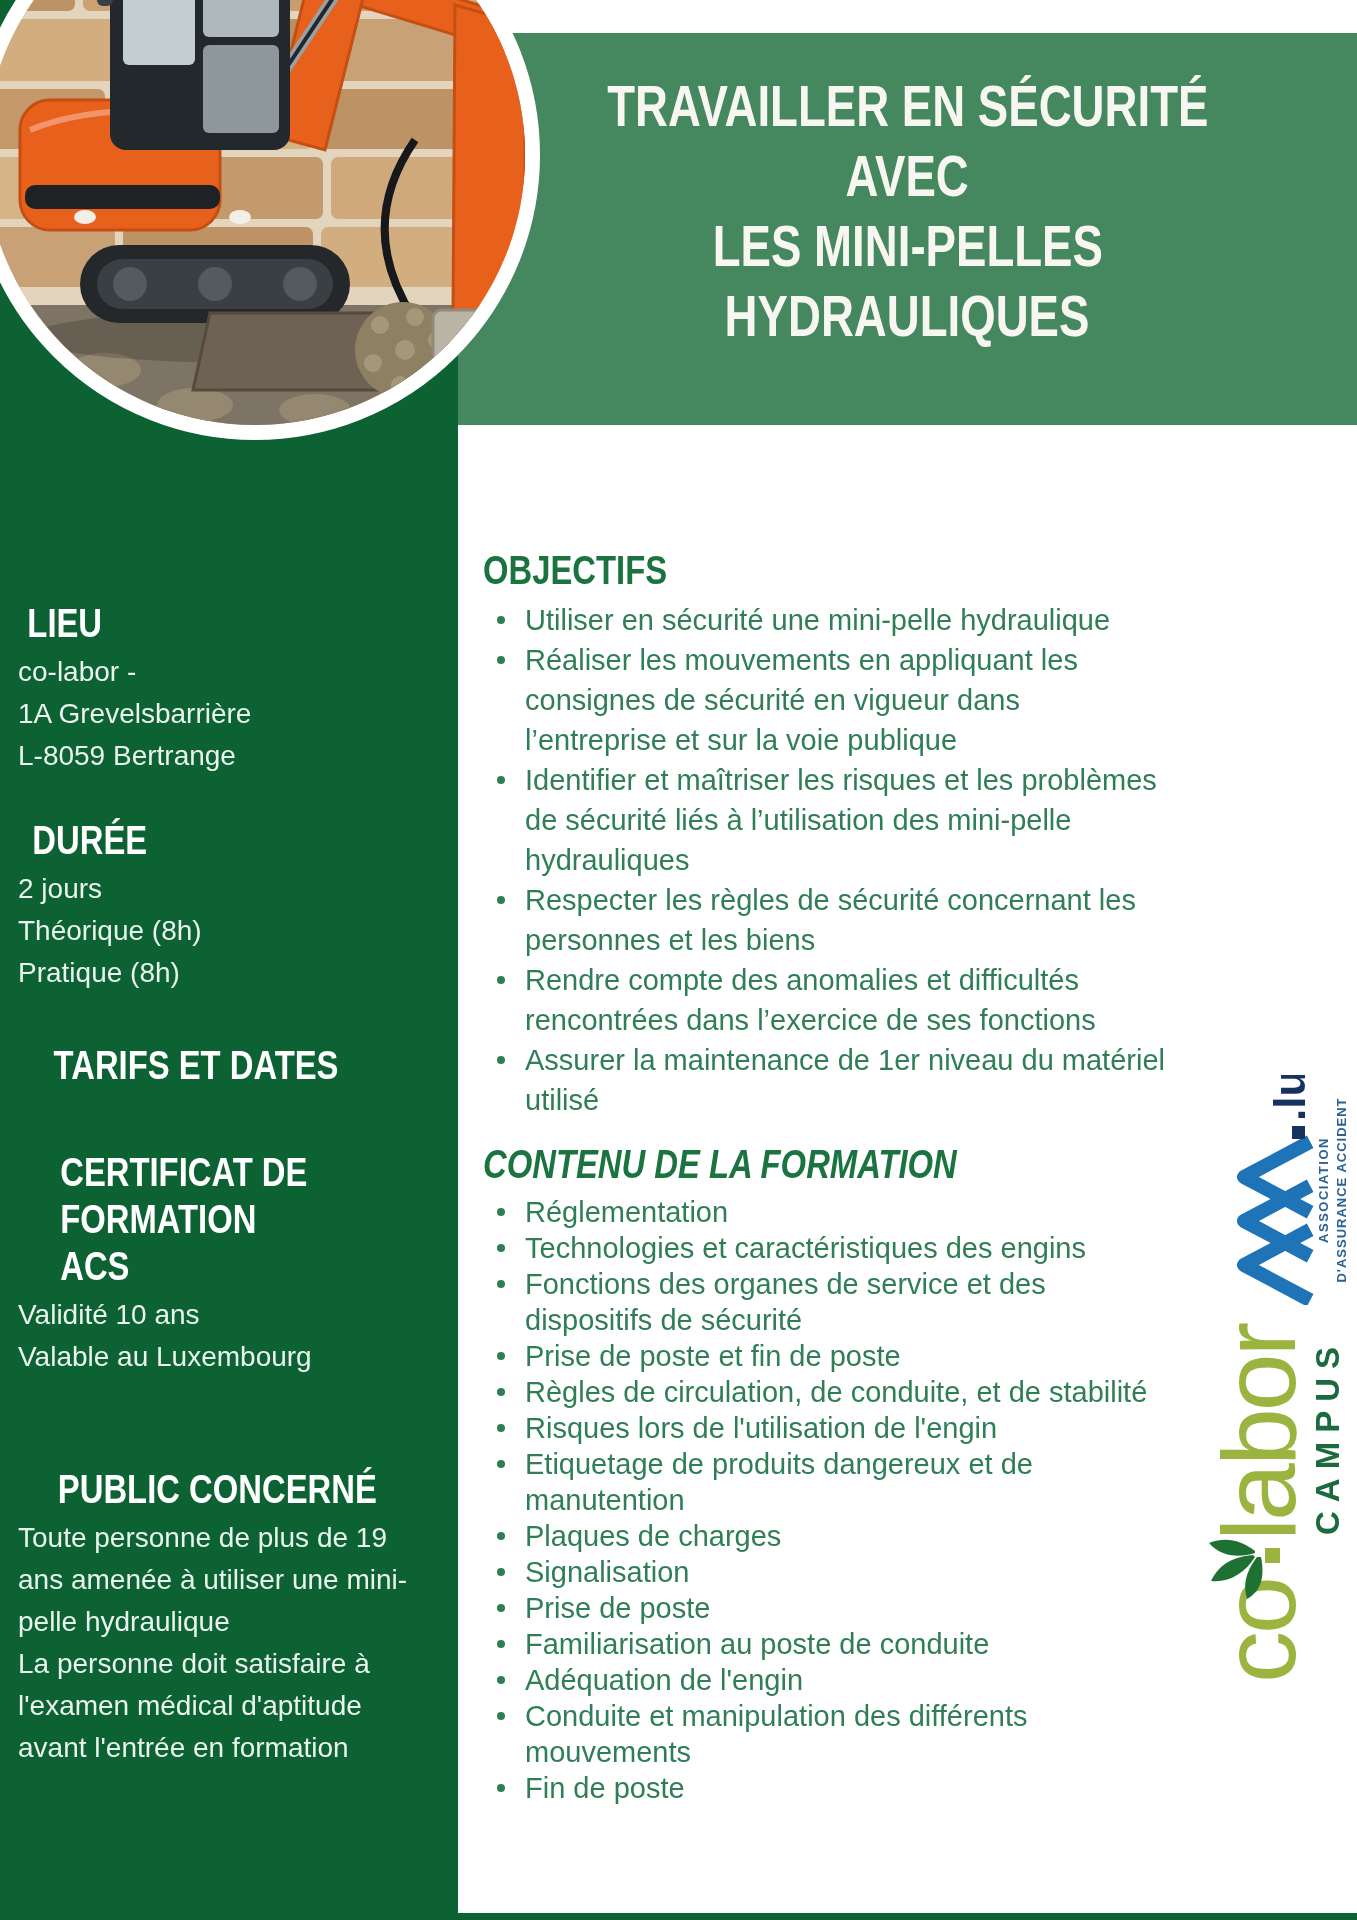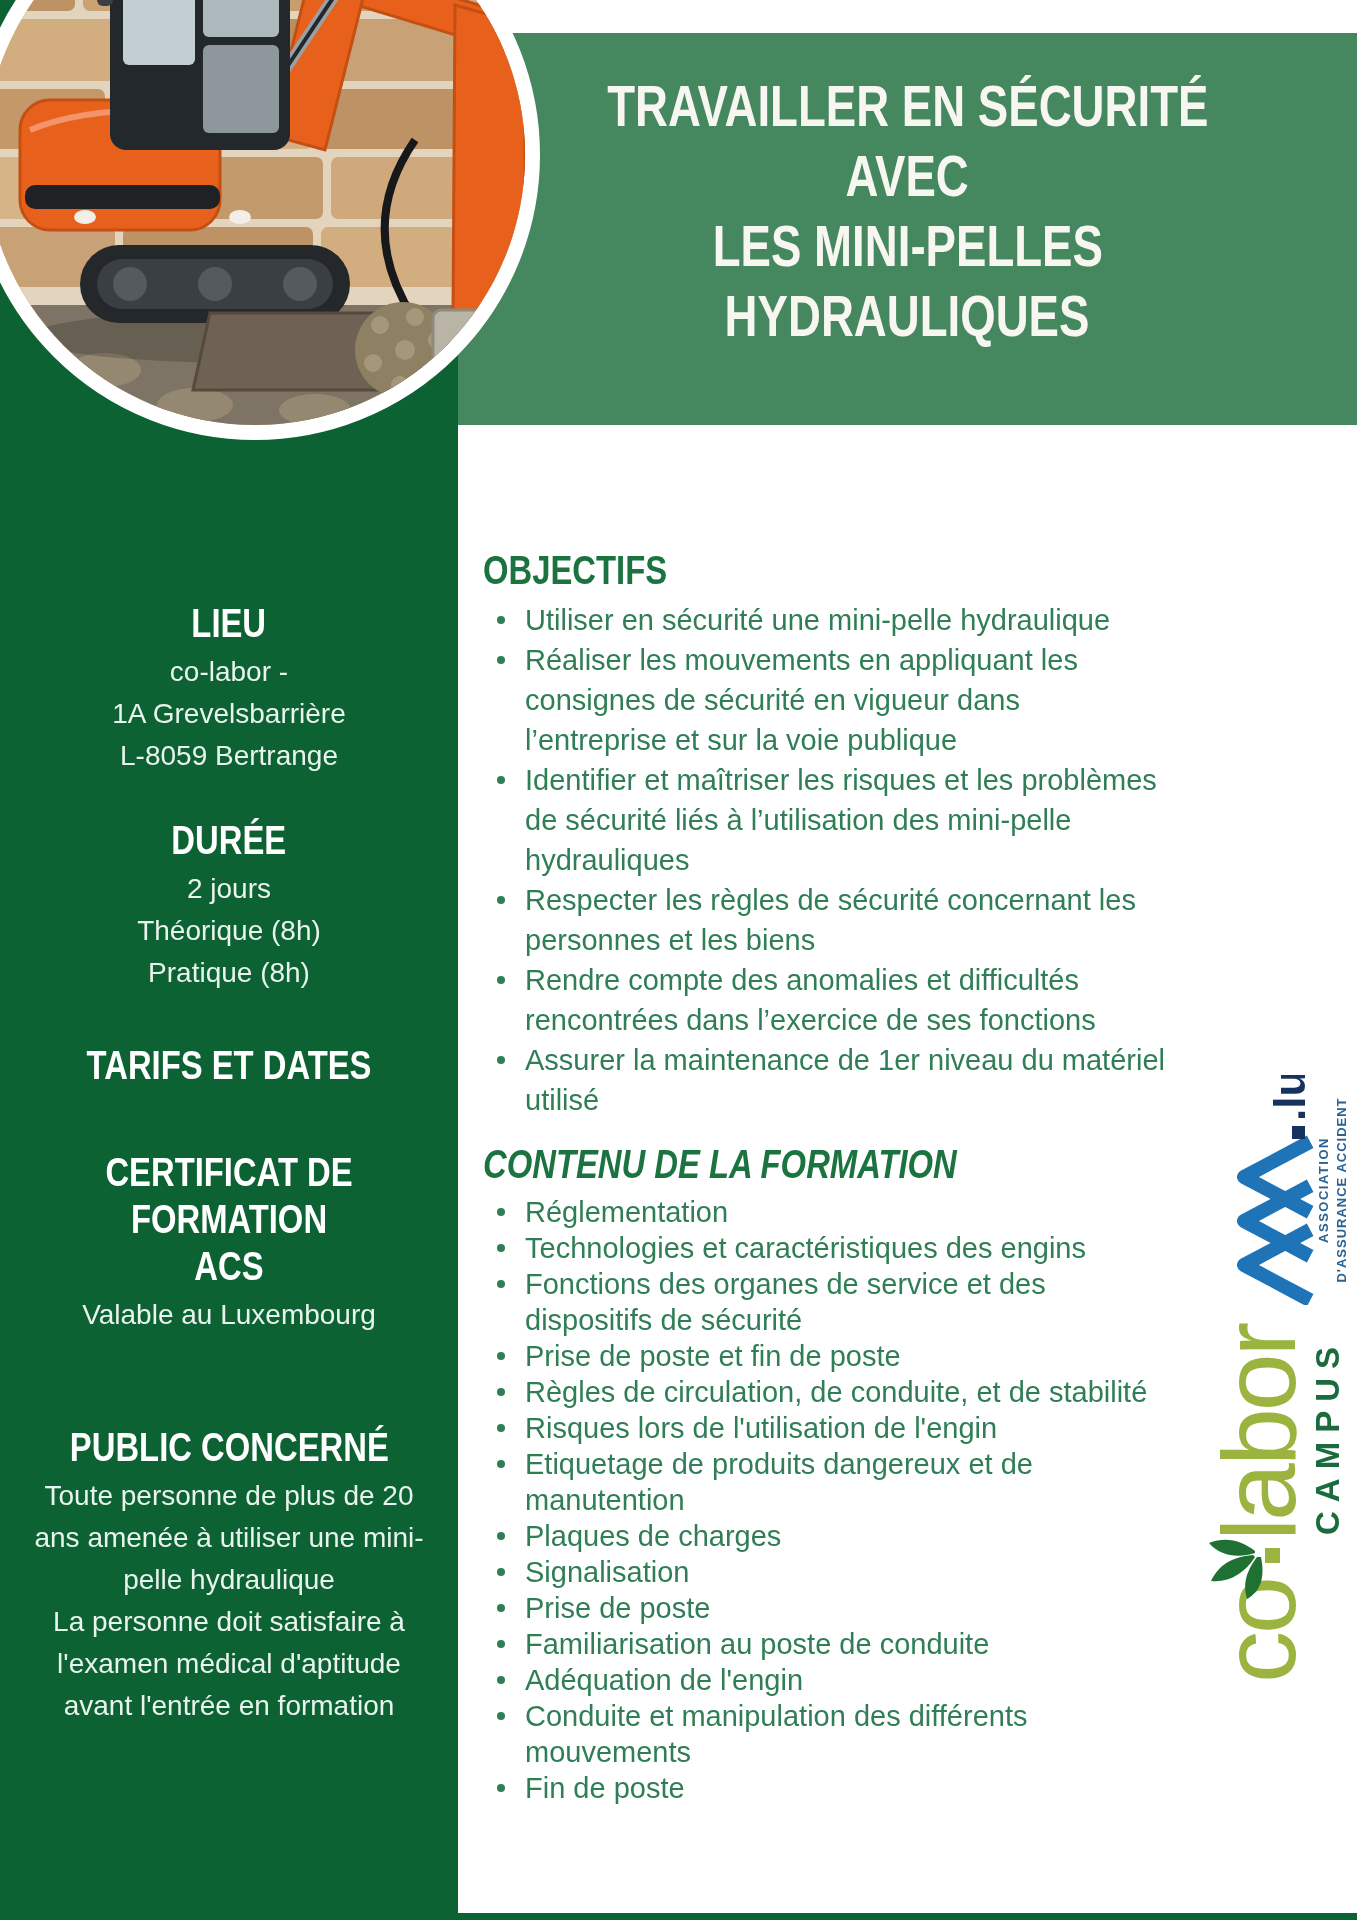--- a/index.html
+++ b/index.html
@@ -3,21 +3,21 @@
 <meta charset="utf-8">
 <style>
   html,body { margin:0; padding:0; background:#888; }
   .page {
     position:relative; width:1357px; height:1920px; background:#ffffff;
     overflow:hidden; font-family:"Liberation Sans","DejaVu Sans",sans-serif;
     margin:0 auto;
   }
   
   .sidebar { position:absolute; left:0; top:0; width:458px; height:1920px; background:#0d6233; }
-  .sidebar-content { padding:600px 18px 0; text-align:center; }
+  .sidebar-content { padding:600px 18px 0; }
   .s-head { font-size:41px; line-height:47px; font-weight:bold; color:#ffffff; white-space:pre-line; }
   .s-line { font-size:28px; line-height:42px; color:#eaf4ee; }
   .s-lines { margin-top:4px; }
   .sec-duree  { margin-top:40px; }
   .sec-tarifs { margin-top:48px; }
   .sec-cert   { margin-top:60px; }
   .sec-public { margin-top:88px; }
   
   .banner { position:absolute; left:458px; top:33px; width:899px; height:392px; background:#45875e; }
   .title { padding-top:38px; }
@@ -77,29 +77,30 @@
 
       <section class="sec-tarifs">
         <div class="s-head"><span class="cx">TARIFS ET DATES</span></div>
       </section>
 
       <section class="sec-cert">
         <div class="s-head"><span class="cx">CERTIFICAT DE FORMATION
 ACS</span></div>
         <div class="s-lines">
 
+        <div class="s-line">Validité 10 ans</div>
             <div class="s-line">Valable au Luxembourg</div>
           </div>
       </section>
 
       <section class="sec-public">
         <div class="s-head"><span class="cx">PUBLIC CONCERNÉ</span></div>
         <div class="s-lines">
 
-        <div class="s-line">Toute personne de plus de 20</div>
+        <div class="s-line">Toute personne de plus de 19</div>
             <div class="s-line">ans amenée à utiliser une mini-</div>
             <div class="s-line">pelle hydraulique</div>
             <div class="s-line">La personne doit satisfaire à</div>
             <div class="s-line">l'examen médical d'aptitude</div>
             <div class="s-line">avant l'entrée en formation</div>
           </div>
       </section>
 
     </div>
   </div>

